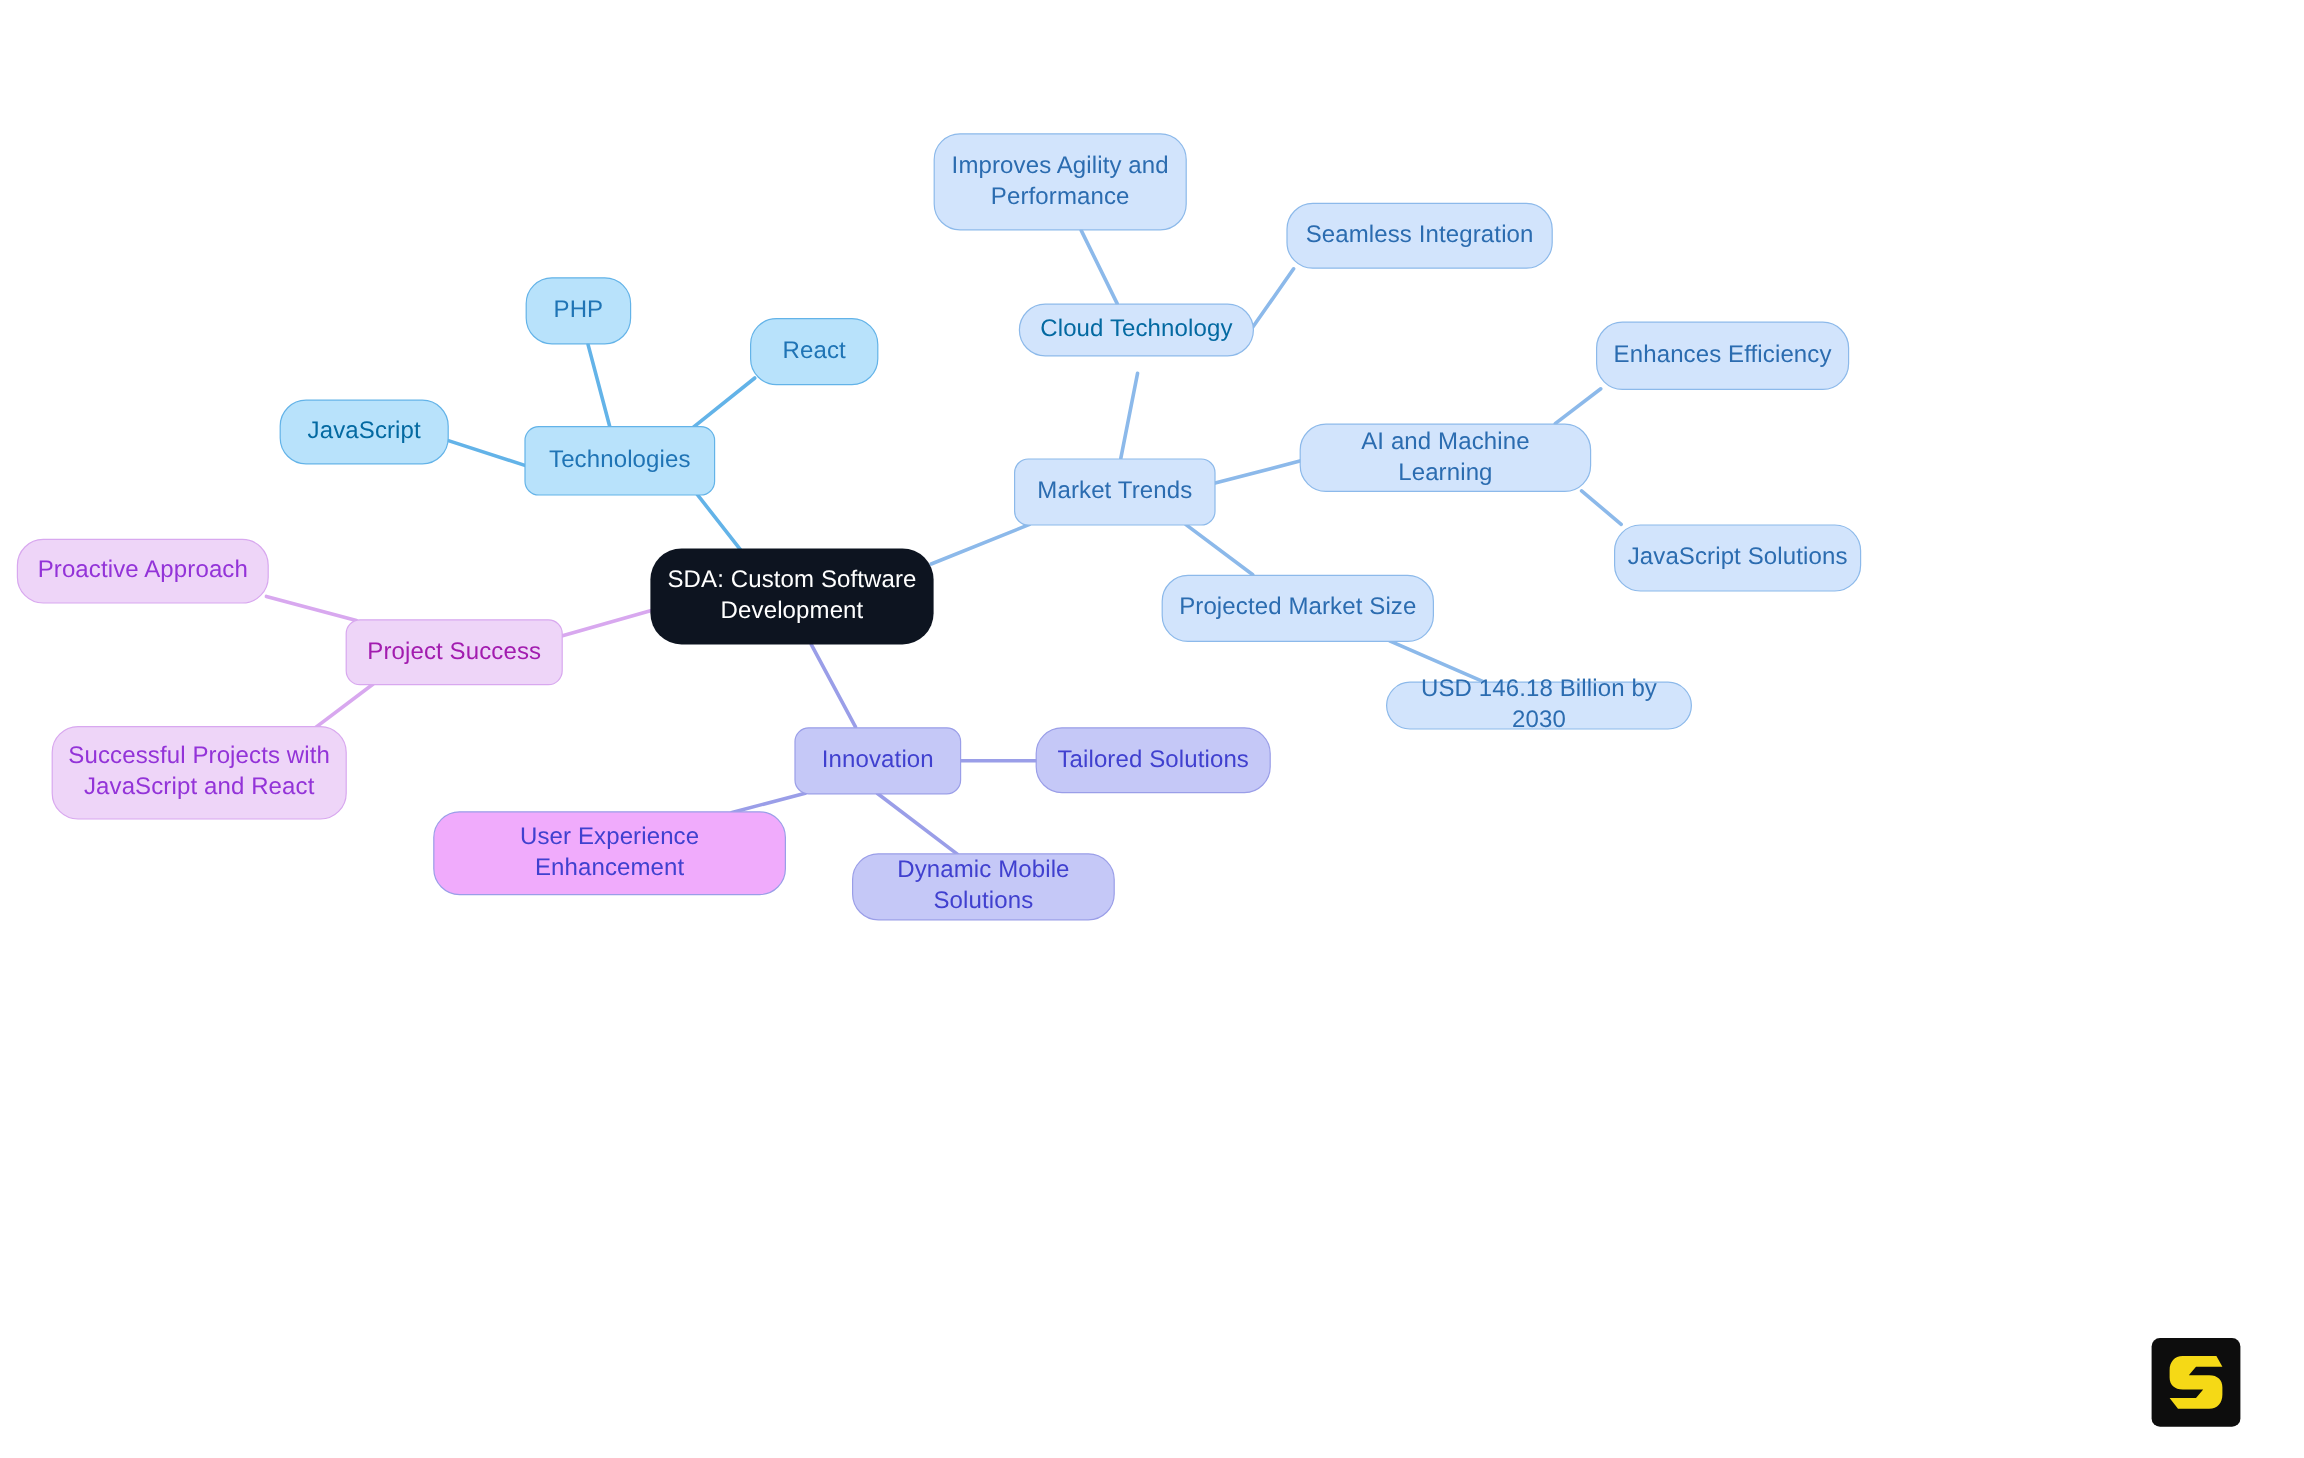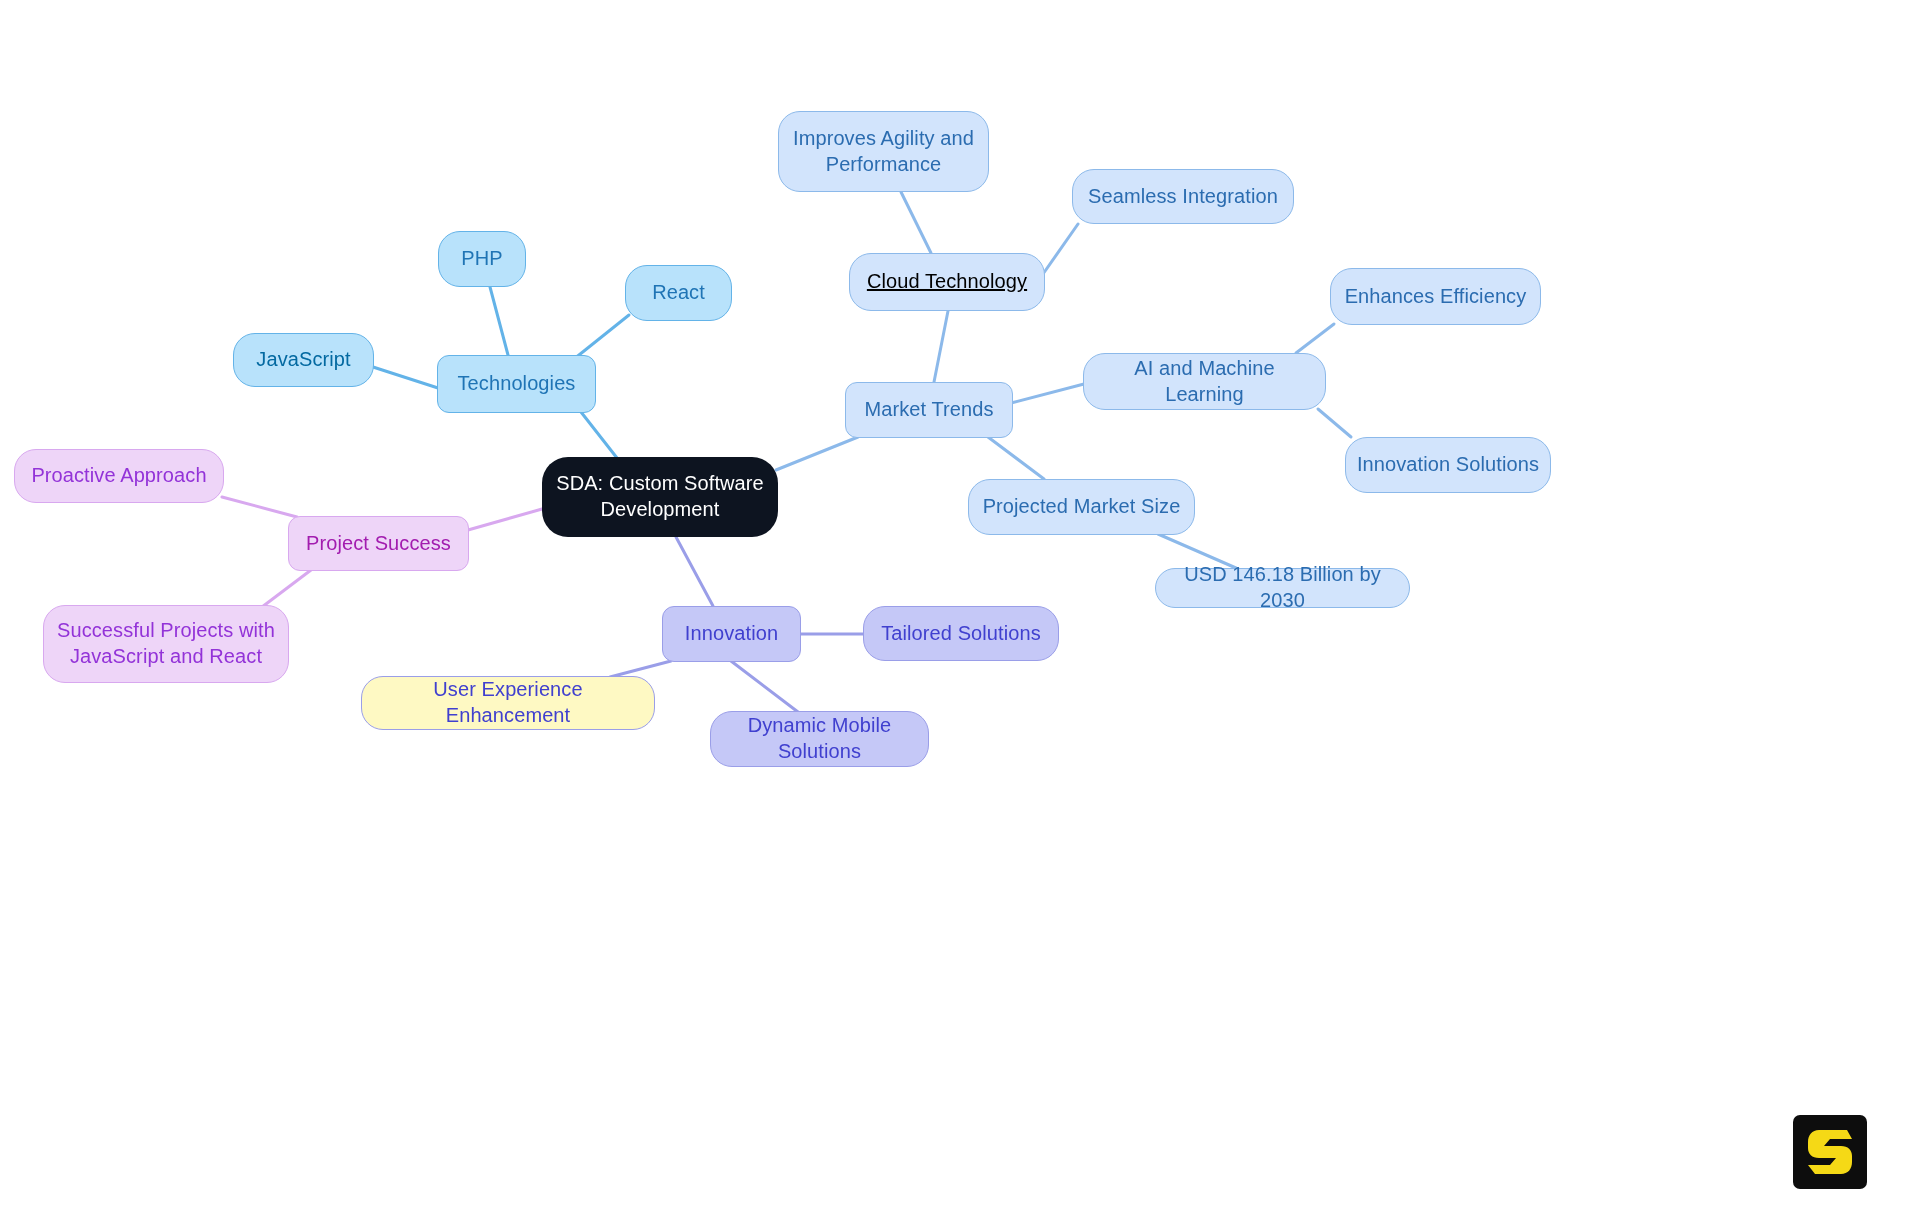--- a/index.html
+++ b/index.html
@@ -92,32 +92,32 @@
       <line x1="297" y1="517" x2="222" y2="497" stroke="#d8a8ef" stroke-width="3" stroke-linecap="round"></line>
       <line x1="311" y1="570" x2="262" y2="607" stroke="#d8a8ef" stroke-width="3" stroke-linecap="round"></line>
     </svg>
   <div id="node-layer">
       <div class="node root" style="left: 542px; top: 457px; width: 236px; height: 80px; background: rgb(13, 20, 32); color: rgb(255, 255, 255); border-color: rgb(13, 20, 32);"><span>SDA: Custom Software
 Development</span></div>
       <div class="node leaf" style="left: 233px; top: 333px; width: 141px; height: 54px; background: rgb(184, 226, 251); color: #0369a1; border-color: rgb(99, 179, 232);"><span>JavaScript</span></div>
       <div class="node leaf" style="left: 438px; top: 231px; width: 88px; height: 56px; background: rgb(184, 226, 251); color: rgb(31, 116, 181); border-color: rgb(99, 179, 232);"><span>PHP</span></div>
       <div class="node leaf" style="left: 625px; top: 265px; width: 107px; height: 56px; background: rgb(184, 226, 251); color: rgb(31, 116, 181); border-color: rgb(99, 179, 232);"><span>React</span></div>
       <div class="node branch" style="left: 437px; top: 355px; width: 159px; height: 58px; background: rgb(184, 226, 251); color: rgb(31, 116, 181); border-color: rgb(99, 179, 232);"><span>Technologies</span></div>
-      <div class="node leaf" style="left: 849px; top: 253px; width: 196px; height: 58px; background: rgb(210, 228, 252); color: #000000; border-color: rgb(140, 185, 234); text-decoration: underline;"><span>Cloud Technology</span></div>
+      <div class="node leaf" style="left: 849px; top: 253px; width: 196px; height: 44px; background: rgb(210, 228, 252); color: #0369a1; border-color: rgb(140, 185, 234);"><span>Cloud Technology</span></div>
       <div class="node leaf" style="left: 778px; top: 111px; width: 211px; height: 81px; background: rgb(210, 228, 252); color: rgb(43, 108, 176); border-color: rgb(140, 185, 234);"><span>Improves Agility and
 Performance</span></div>
       <div class="node leaf" style="left: 1072px; top: 169px; width: 222px; height: 55px; background: rgb(210, 228, 252); color: rgb(43, 108, 176); border-color: rgb(140, 185, 234);"><span>Seamless Integration</span></div>
       <div class="node leaf" style="left: 1083px; top: 353px; width: 243px; height: 57px; background: rgb(210, 228, 252); color: rgb(43, 108, 176); border-color: rgb(140, 185, 234);"><span>AI and Machine Learning</span></div>
       <div class="node leaf" style="left: 1330px; top: 268px; width: 211px; height: 57px; background: rgb(210, 228, 252); color: rgb(43, 108, 176); border-color: rgb(140, 185, 234);"><span>Enhances Efficiency</span></div>
-      <div class="node leaf" style="left: 1345px; top: 437px; width: 206px; height: 56px; background: rgb(210, 228, 252); color: rgb(43, 108, 176); border-color: rgb(140, 185, 234);"><span>Innovation Solutions</span></div>
+      <div class="node leaf" style="left: 1345px; top: 437px; width: 206px; height: 56px; background: rgb(210, 228, 252); color: rgb(43, 108, 176); border-color: rgb(140, 185, 234);"><span>JavaScript Solutions</span></div>
       <div class="node leaf" style="left: 968px; top: 479px; width: 227px; height: 56px; background: rgb(210, 228, 252); color: rgb(43, 108, 176); border-color: rgb(140, 185, 234);"><span>Projected Market Size</span></div>
       <div class="node leaf" style="left: 1155px; top: 568px; width: 255px; height: 40px; background: rgb(210, 228, 252); color: rgb(43, 108, 176); border-color: rgb(140, 185, 234);"><span>USD 146.18 Billion by 2030</span></div>
       <div class="node branch" style="left: 845px; top: 382px; width: 168px; height: 56px; background: rgb(210, 228, 252); color: rgb(43, 108, 176); border-color: rgb(140, 185, 234);"><span>Market Trends</span></div>
       <div class="node leaf" style="left: 863px; top: 606px; width: 196px; height: 55px; background: rgb(197, 200, 247); color: rgb(64, 64, 207); border-color: rgb(154, 158, 232);"><span>Tailored Solutions</span></div>
-      <div class="node leaf" style="left: 361px; top: 676px; width: 294px; height: 54px; background: #fef9c3; color: rgb(64, 64, 207); border-color: rgb(154, 158, 232);"><span>User Experience Enhancement</span></div>
+      <div class="node leaf" style="left: 361px; top: 676px; width: 294px; height: 70px; background: #f0abfc; color: rgb(64, 64, 207); border-color: rgb(154, 158, 232);"><span>User Experience Enhancement</span></div>
       <div class="node leaf" style="left: 710px; top: 711px; width: 219px; height: 56px; background: rgb(197, 200, 247); color: rgb(64, 64, 207); border-color: rgb(154, 158, 232);"><span>Dynamic Mobile Solutions</span></div>
       <div class="node branch" style="left: 662px; top: 606px; width: 139px; height: 56px; background: rgb(197, 200, 247); color: rgb(64, 64, 207); border-color: rgb(154, 158, 232);"><span>Innovation</span></div>
       <div class="node leaf" style="left: 14px; top: 449px; width: 210px; height: 54px; background: rgb(238, 213, 248); color: rgb(147, 51, 216); border-color: rgb(216, 168, 239);"><span>Proactive Approach</span></div>
       <div class="node leaf" style="left: 43px; top: 605px; width: 246px; height: 78px; background: rgb(238, 213, 248); color: rgb(147, 51, 216); border-color: rgb(216, 168, 239);"><span>Successful Projects with
 JavaScript and React</span></div>
       <div class="node branch" style="left: 288px; top: 516px; width: 181px; height: 55px; background: rgb(238, 213, 248); color: #a21caf; border-color: rgb(216, 168, 239);"><span>Project Success</span></div>
     </div>
 
   <div id="brand-logo" style="left: 1793px; top: 1115px; width: 74px; height: 74px; background: rgb(13, 13, 13);">
     <svg width="46" height="50" viewBox="0 0 46 50">

